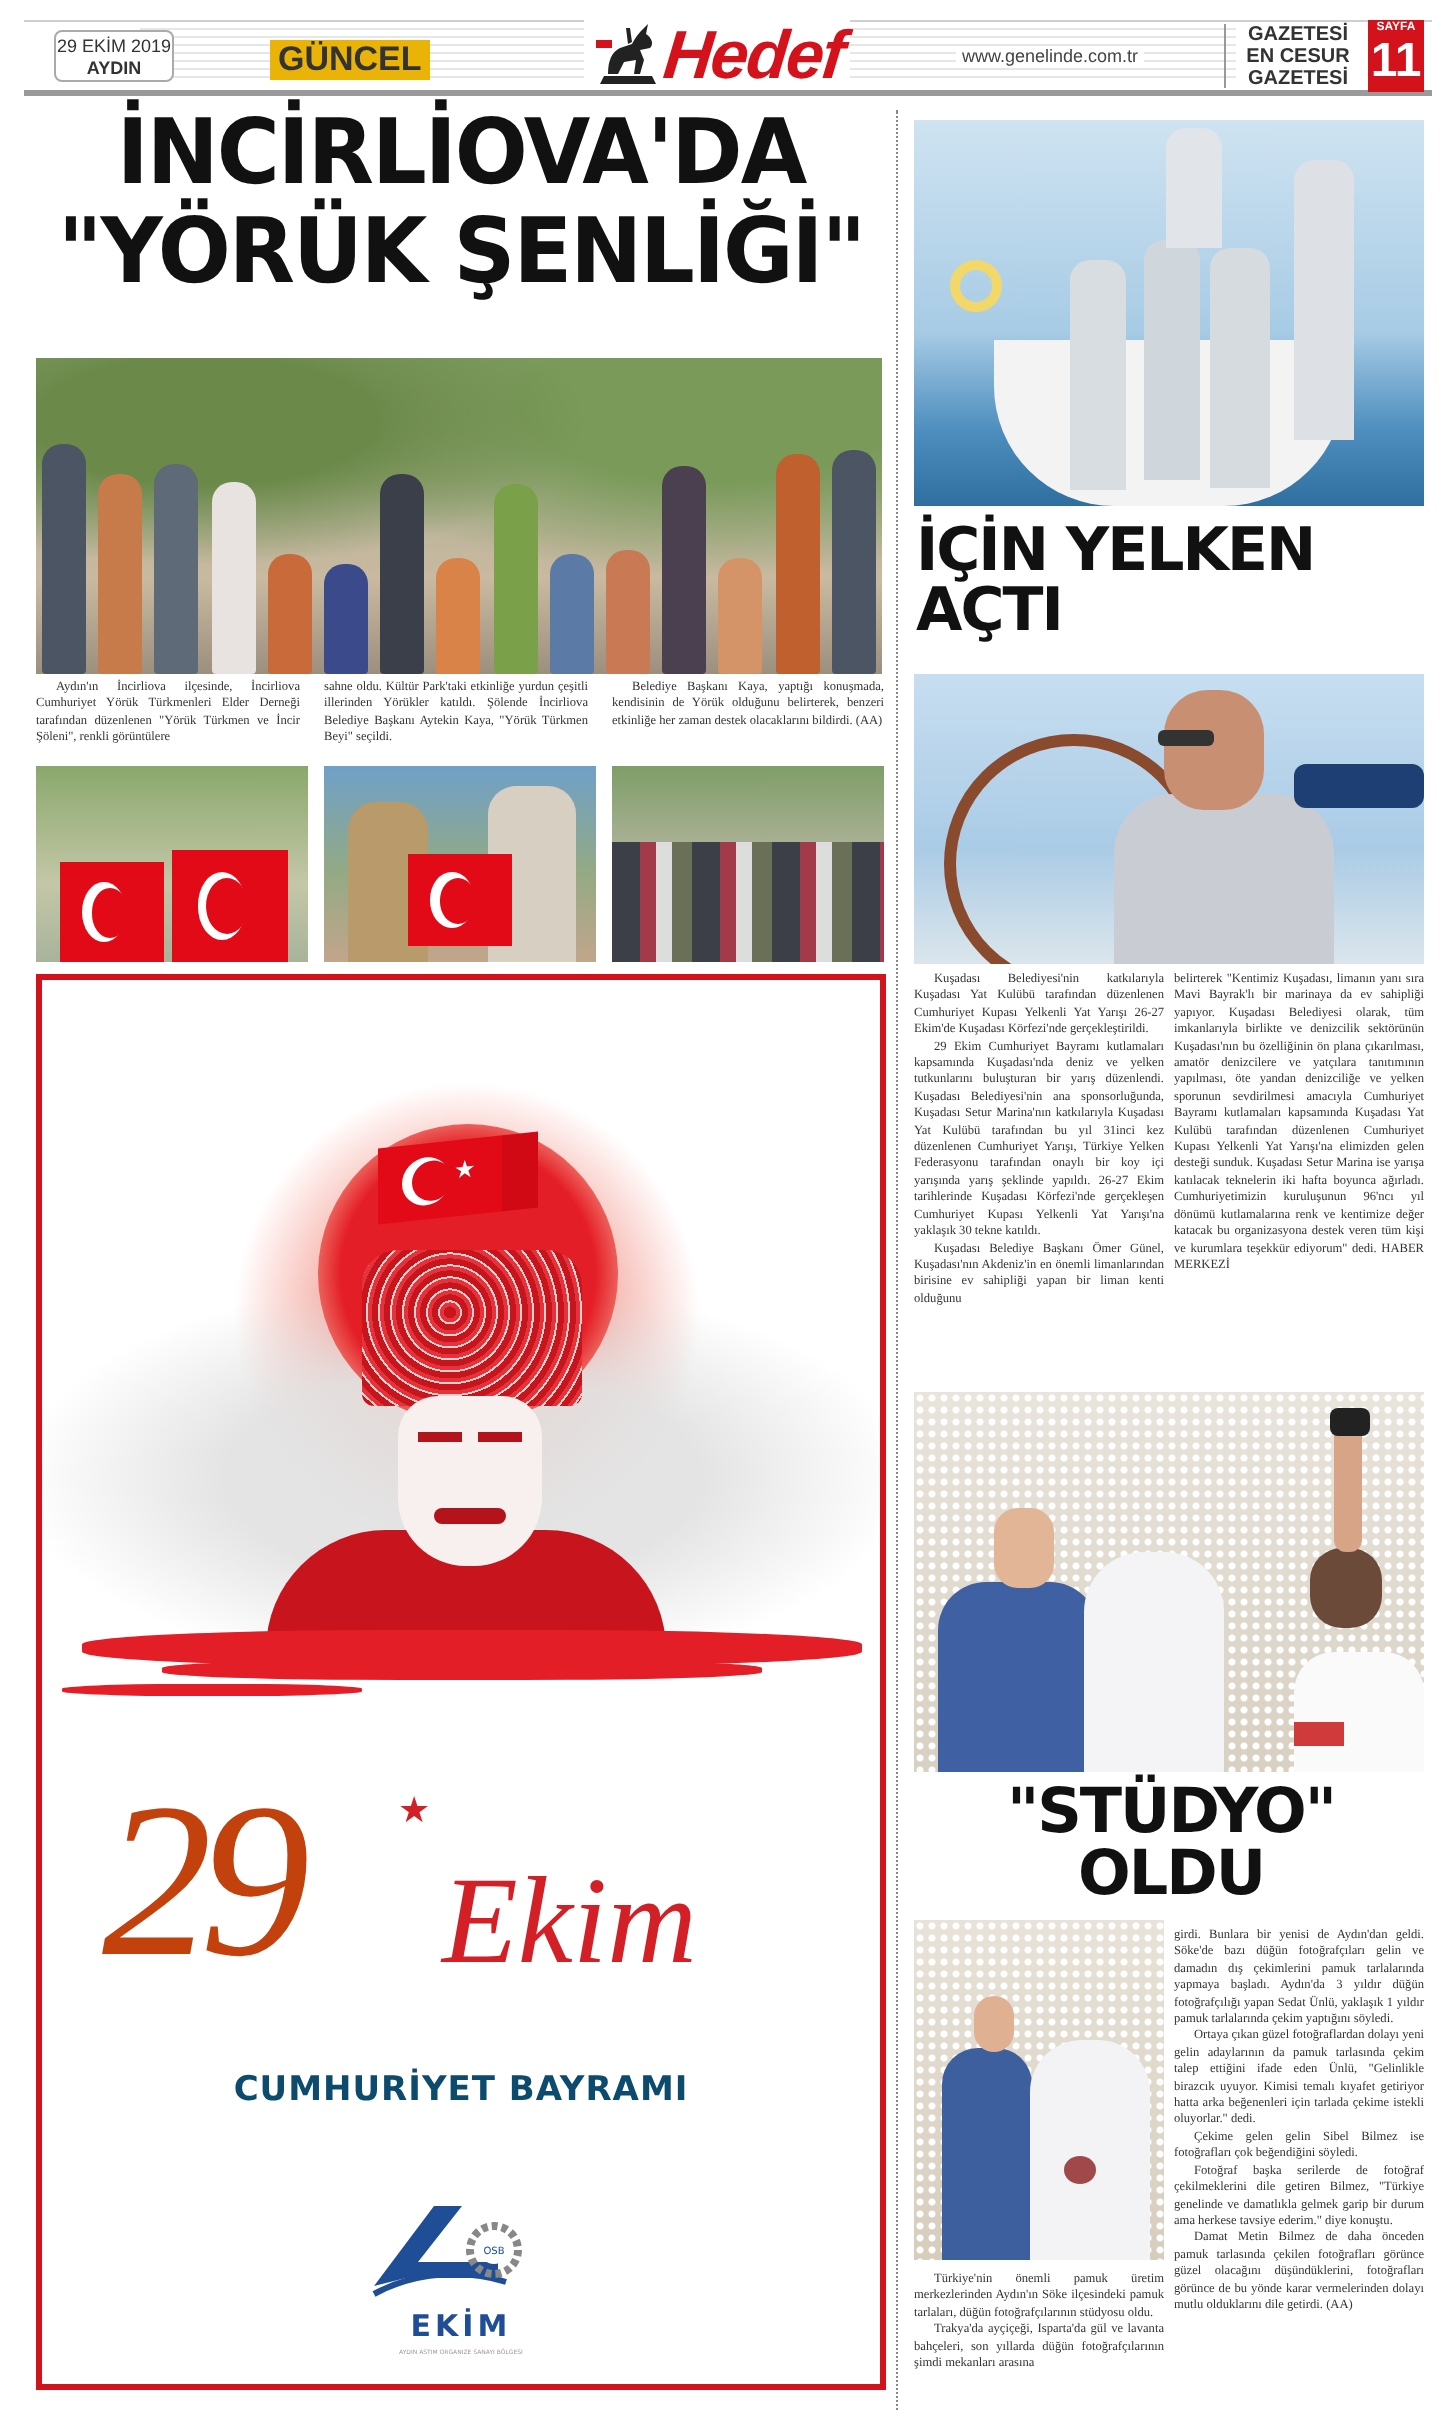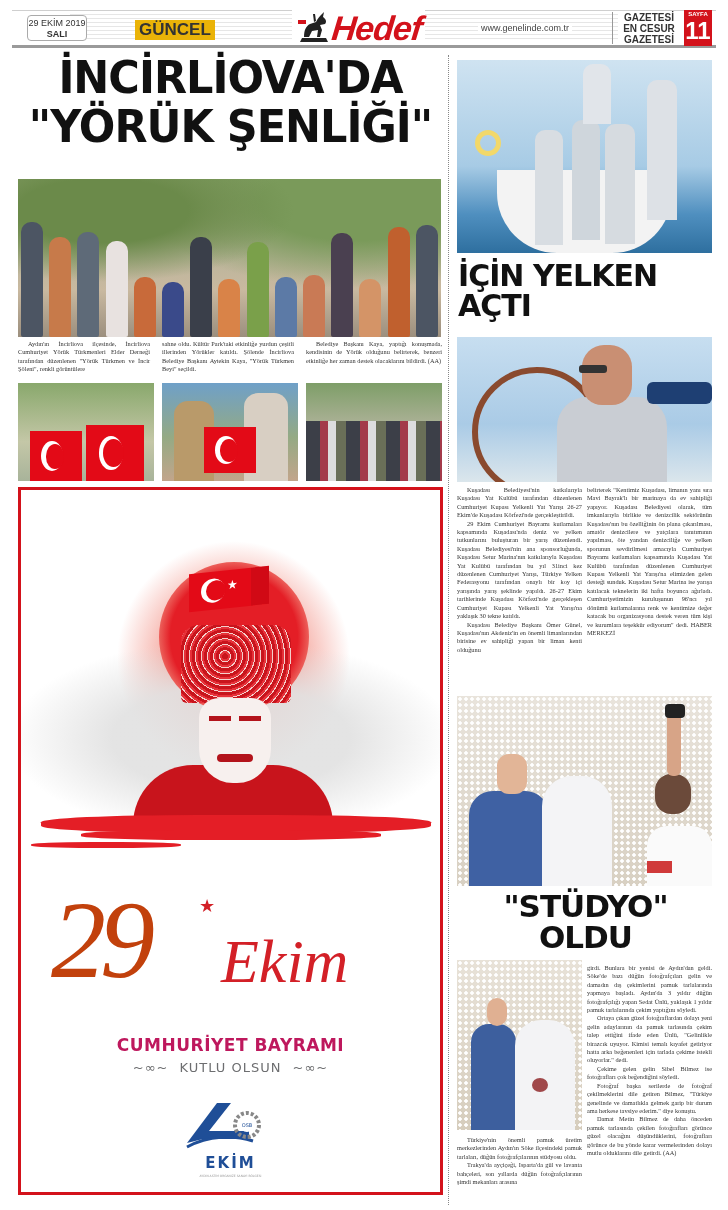--- a/index.html
+++ b/index.html
@@ -79,36 +79,36 @@
   .ad-hat { position: absolute; left: 160px; top: 135px; width: 110px; height: 78px; border-radius: 18px 18px 6px 6px;
     background: repeating-radial-gradient(circle at 40% 40%, #c8141c 0 3px, #e6323a 3px 5px, #f4d0cc 5px 6px); }
   .ad-face { position: absolute; left: 178px; top: 208px; width: 72px; height: 85px; border-radius: 20px 20px 34px 34px; background: #f7f0ee; }
   .ad-face .brow { position: absolute; top: 18px; width: 22px; height: 5px; background: #b3131b; }
   .ad-face .mus { position: absolute; left: 18px; top: 56px; width: 36px; height: 8px; border-radius: 4px; background: #b3131b; }
   .ad-body { position: absolute; left: 112px; top: 275px; width: 200px; height: 60px; background: #c8141c; border-radius: 60px 60px 0 0; }
   .ad-brush { position: absolute; height: 18px; background: #e41e26; border-radius: 40%; }
   .ad-29 { position: absolute; left: 30px; top: 395px; font-family: "Liberation Serif", serif; font-style: italic; font-size: 110px; color: #c2410c; line-height: 1; letter-spacing: -6px; }
   .ad-ekim { position: absolute; left: 200px; top: 440px; font-family: "Liberation Serif", serif; font-style: italic; font-size: 62px; color: #d32027; line-height: 1; }
   .ad-star { position: absolute; left: 178px; top: 405px; color: #d32027; font-size: 18px; font-family: "DejaVu Sans", sans-serif; }
-  .ad-line1 { position: absolute; left: 0; width: 100%; top: 545px; text-align: center; font-family: "DejaVu Sans", sans-serif; font-weight: bold; font-size: 17px; color: #be185d; letter-spacing: 0.5px; }
+  .ad-line1 { position: absolute; left: 0; width: 100%; top: 545px; text-align: center; font-family: "DejaVu Sans", sans-serif; font-weight: bold; font-size: 17px; color: #0c4a6e; letter-spacing: 0.5px; }
   .ad-line2 { position: absolute; left: 0; width: 100%; top: 570px; text-align: center; font-family: "DejaVu Sans", sans-serif; font-size: 13px; color: #6d6e70; letter-spacing: 1px; }
   .ad-logo { position: absolute; left: 158px; top: 605px; width: 90px; height: 60px; }
   .ad-logo-text { position: absolute; left: 0; width: 100%; top: 664px; text-align: center; font-family: "DejaVu Sans", sans-serif; font-weight: bold; font-size: 15px; color: #1f4e97; letter-spacing: 2px; }
   .ad-logo-sub { position: absolute; left: 0; width: 100%; top: 684px; text-align: center; font-family: "DejaVu Sans", sans-serif; font-size: 3px; color: #999; }
 </style>
 </head>
 <body>
 
 <div class="masthead">
   <div class="mh-rule-top"></div>
   <div class="mh-lines"></div>
   <div class="mh-rule-bottom"></div>
   <div class="datebox">
     <div>29 EKİM 2019</div>
-    <div class="day">SALI</div>
+    <div class="day">AYDIN</div>
   </div>
   <div class="section-name">GÜNCEL</div>
   <div class="logo">
     <svg class="logo-horse" viewBox="0 0 36 34">
       <path d="M4 32 L32 32 L30 28 L6 28 Z" fill="#222"></path>
       <path d="M8 27 C8 20 10 16 14 14 L20 12 C22 8 24 6 26 4 L28 2 L27 7 C30 9 31 12 29 14 L24 15 L26 20 L24 27 L21 27 L22 20 L16 21 L13 27 Z" fill="#222"></path>
       <path d="M18 12 L17 4 L19 4 L20 11 Z" fill="#222"></path>
       <rect x="2" y="10" width="8" height="4" fill="#d3121b"></rect>
     </svg>
     <span class="logo-text">Hedef</span>
@@ -193,25 +193,20 @@
     <div class="mus"></div>
   </div>
   <div class="ad-brush" style="left:20px;top:325px;width:390px;"></div>
   <div class="ad-brush" style="left:60px;top:340px;width:300px;height:10px;"></div>
   <div class="ad-brush" style="left:10px;top:352px;width:150px;height:6px;"></div>
 
   <div class="ad-29">29</div>
   <div class="ad-star">★</div>
   <div class="ad-ekim">Ekim</div>
   <div class="ad-line1">CUMHURİYET BAYRAMI</div>
-  <div class="ad-line2">
-    <span>~∞~</span>
-    <span style="margin:0 6px;">KUTLU OLSUN</span>
-    <span>~∞~</span>
-  </div>
   <svg class="ad-logo" viewBox="0 0 90 60">
     <path d="M8 48 L38 8 L52 8 L30 36 L70 36 L70 44 L24 44 Z" fill="#1f4e97"></path>
     <path d="M8 52 C30 40 55 40 74 46" stroke="#1f4e97" stroke-width="3" fill="none"></path>
     <circle cx="68" cy="30" r="12" fill="none" stroke="#888" stroke-width="4" stroke-dasharray="3 2"></circle>
     <circle cx="68" cy="30" r="7" fill="#fff"></circle>
     <text x="68" y="32" font-size="5" text-anchor="middle" fill="#1f4e97" font-family="DejaVu Sans, sans-serif">OSB</text>
   </svg>
   <div class="ad-logo-text">EKİM</div>
   <div class="ad-logo-sub">AYDIN ASTIM ORGANIZE SANAYI BÖLGESI</div>
 </div>

